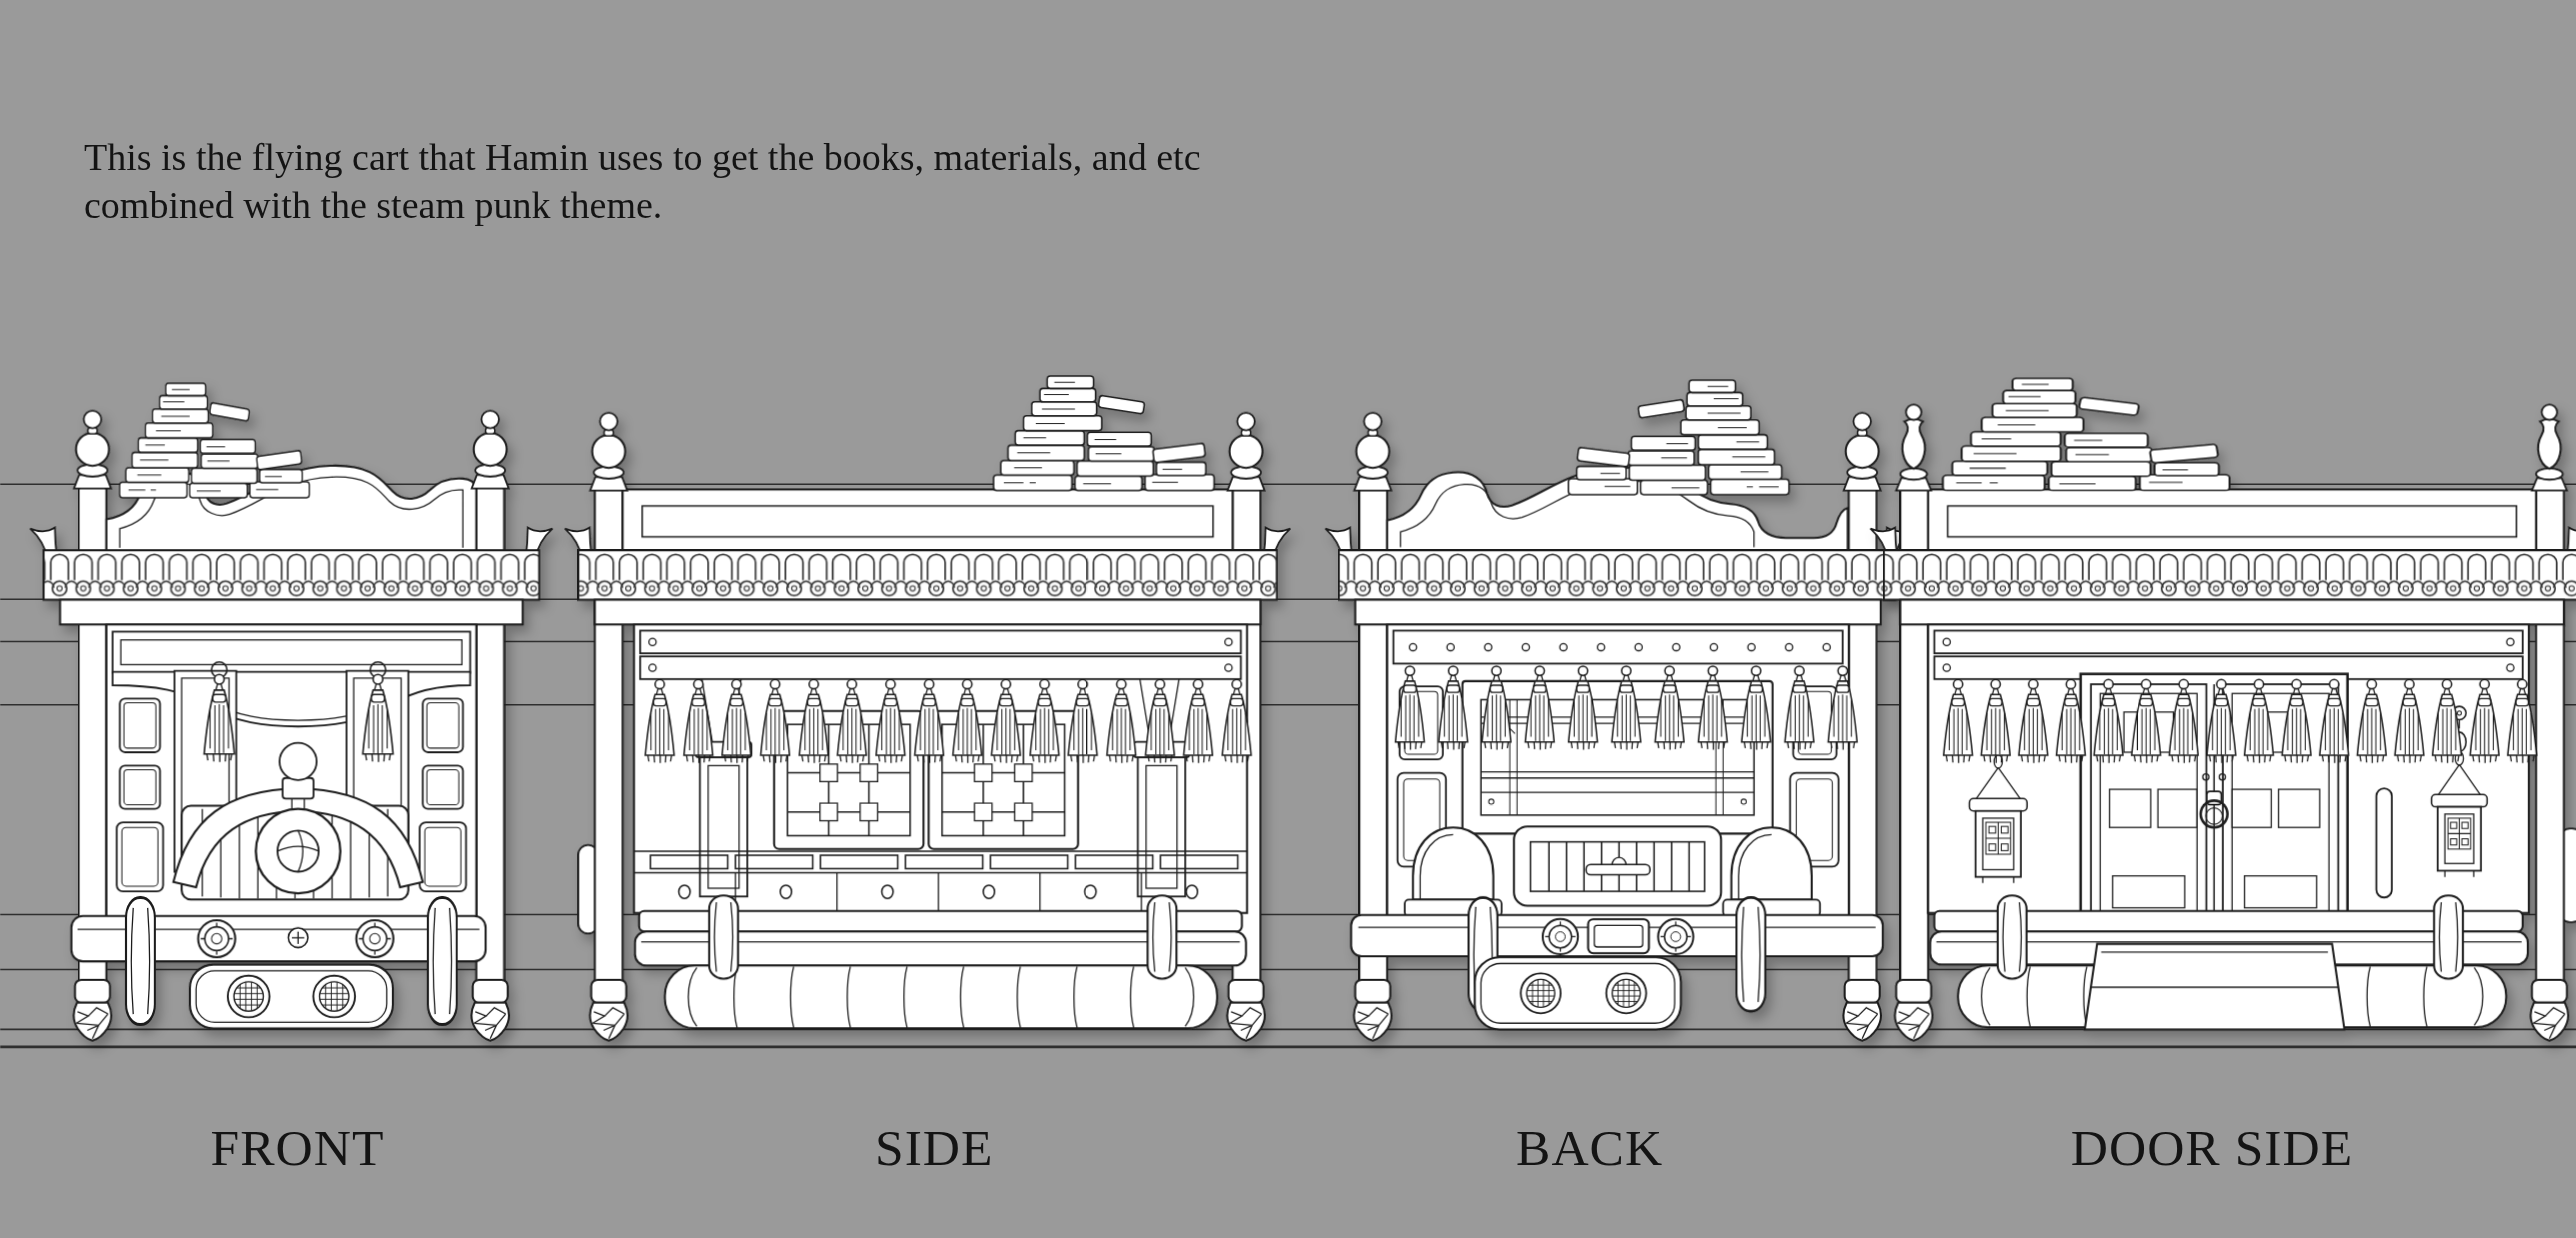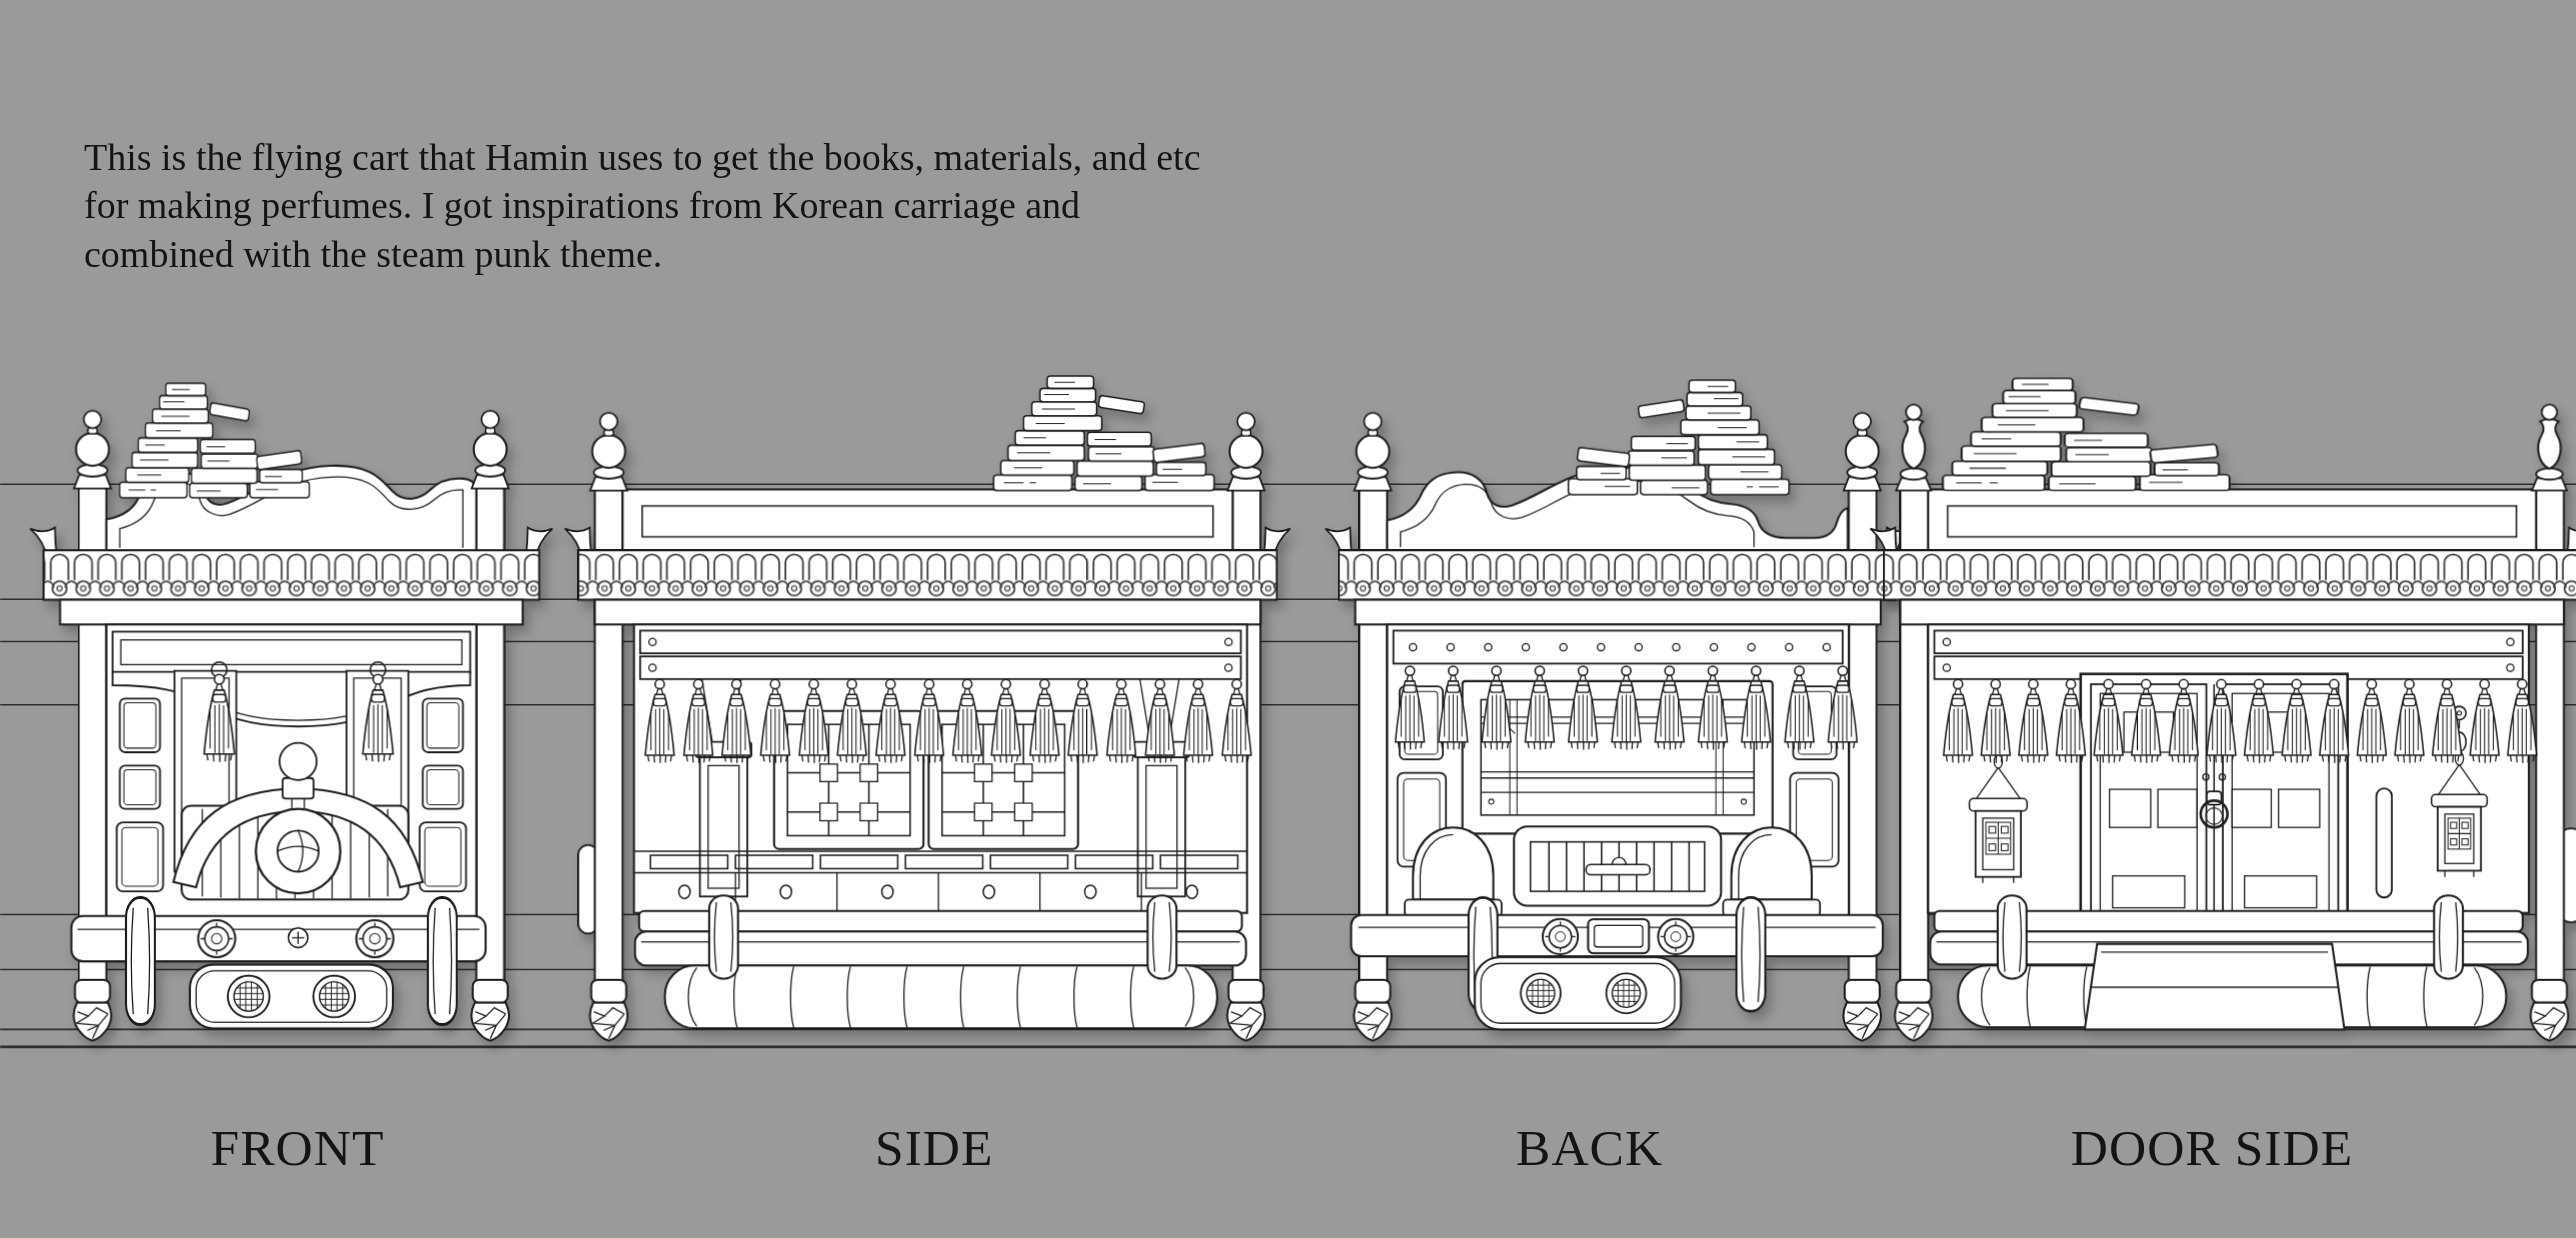--- a/index.html
+++ b/index.html
@@ -18,21 +18,20 @@
   .tileband { stroke:var(--ink); }
   .bgline { stroke:var(--line); }
 </style>
 </head>
 <body>
 
 <div class="sheet">
 
   <p class="desc">
     <span>This is the flying cart that Hamin uses to get the books, materials, and etc</span>
-    <span>for making perfumes. I got inspirations from Korean carriage and</span>
     <span>combined with the steam punk theme.</span>
   </p>
 
   <svg class="art" viewBox="0 0 5100 2403" xmlns="http://www.w3.org/2000/svg">
     <defs>
       <filter id="soft" x="-15%" y="-15%" width="135%" height="140%">
         <feDropShadow dx="10" dy="14" stdDeviation="10" flood-color="#000000" flood-opacity="0.25"></feDropShadow>
       </filter>
 
       <pattern id="tiles" width="46" height="96" patternUnits="userSpaceOnUse" patternTransform="translate(0,12)">

